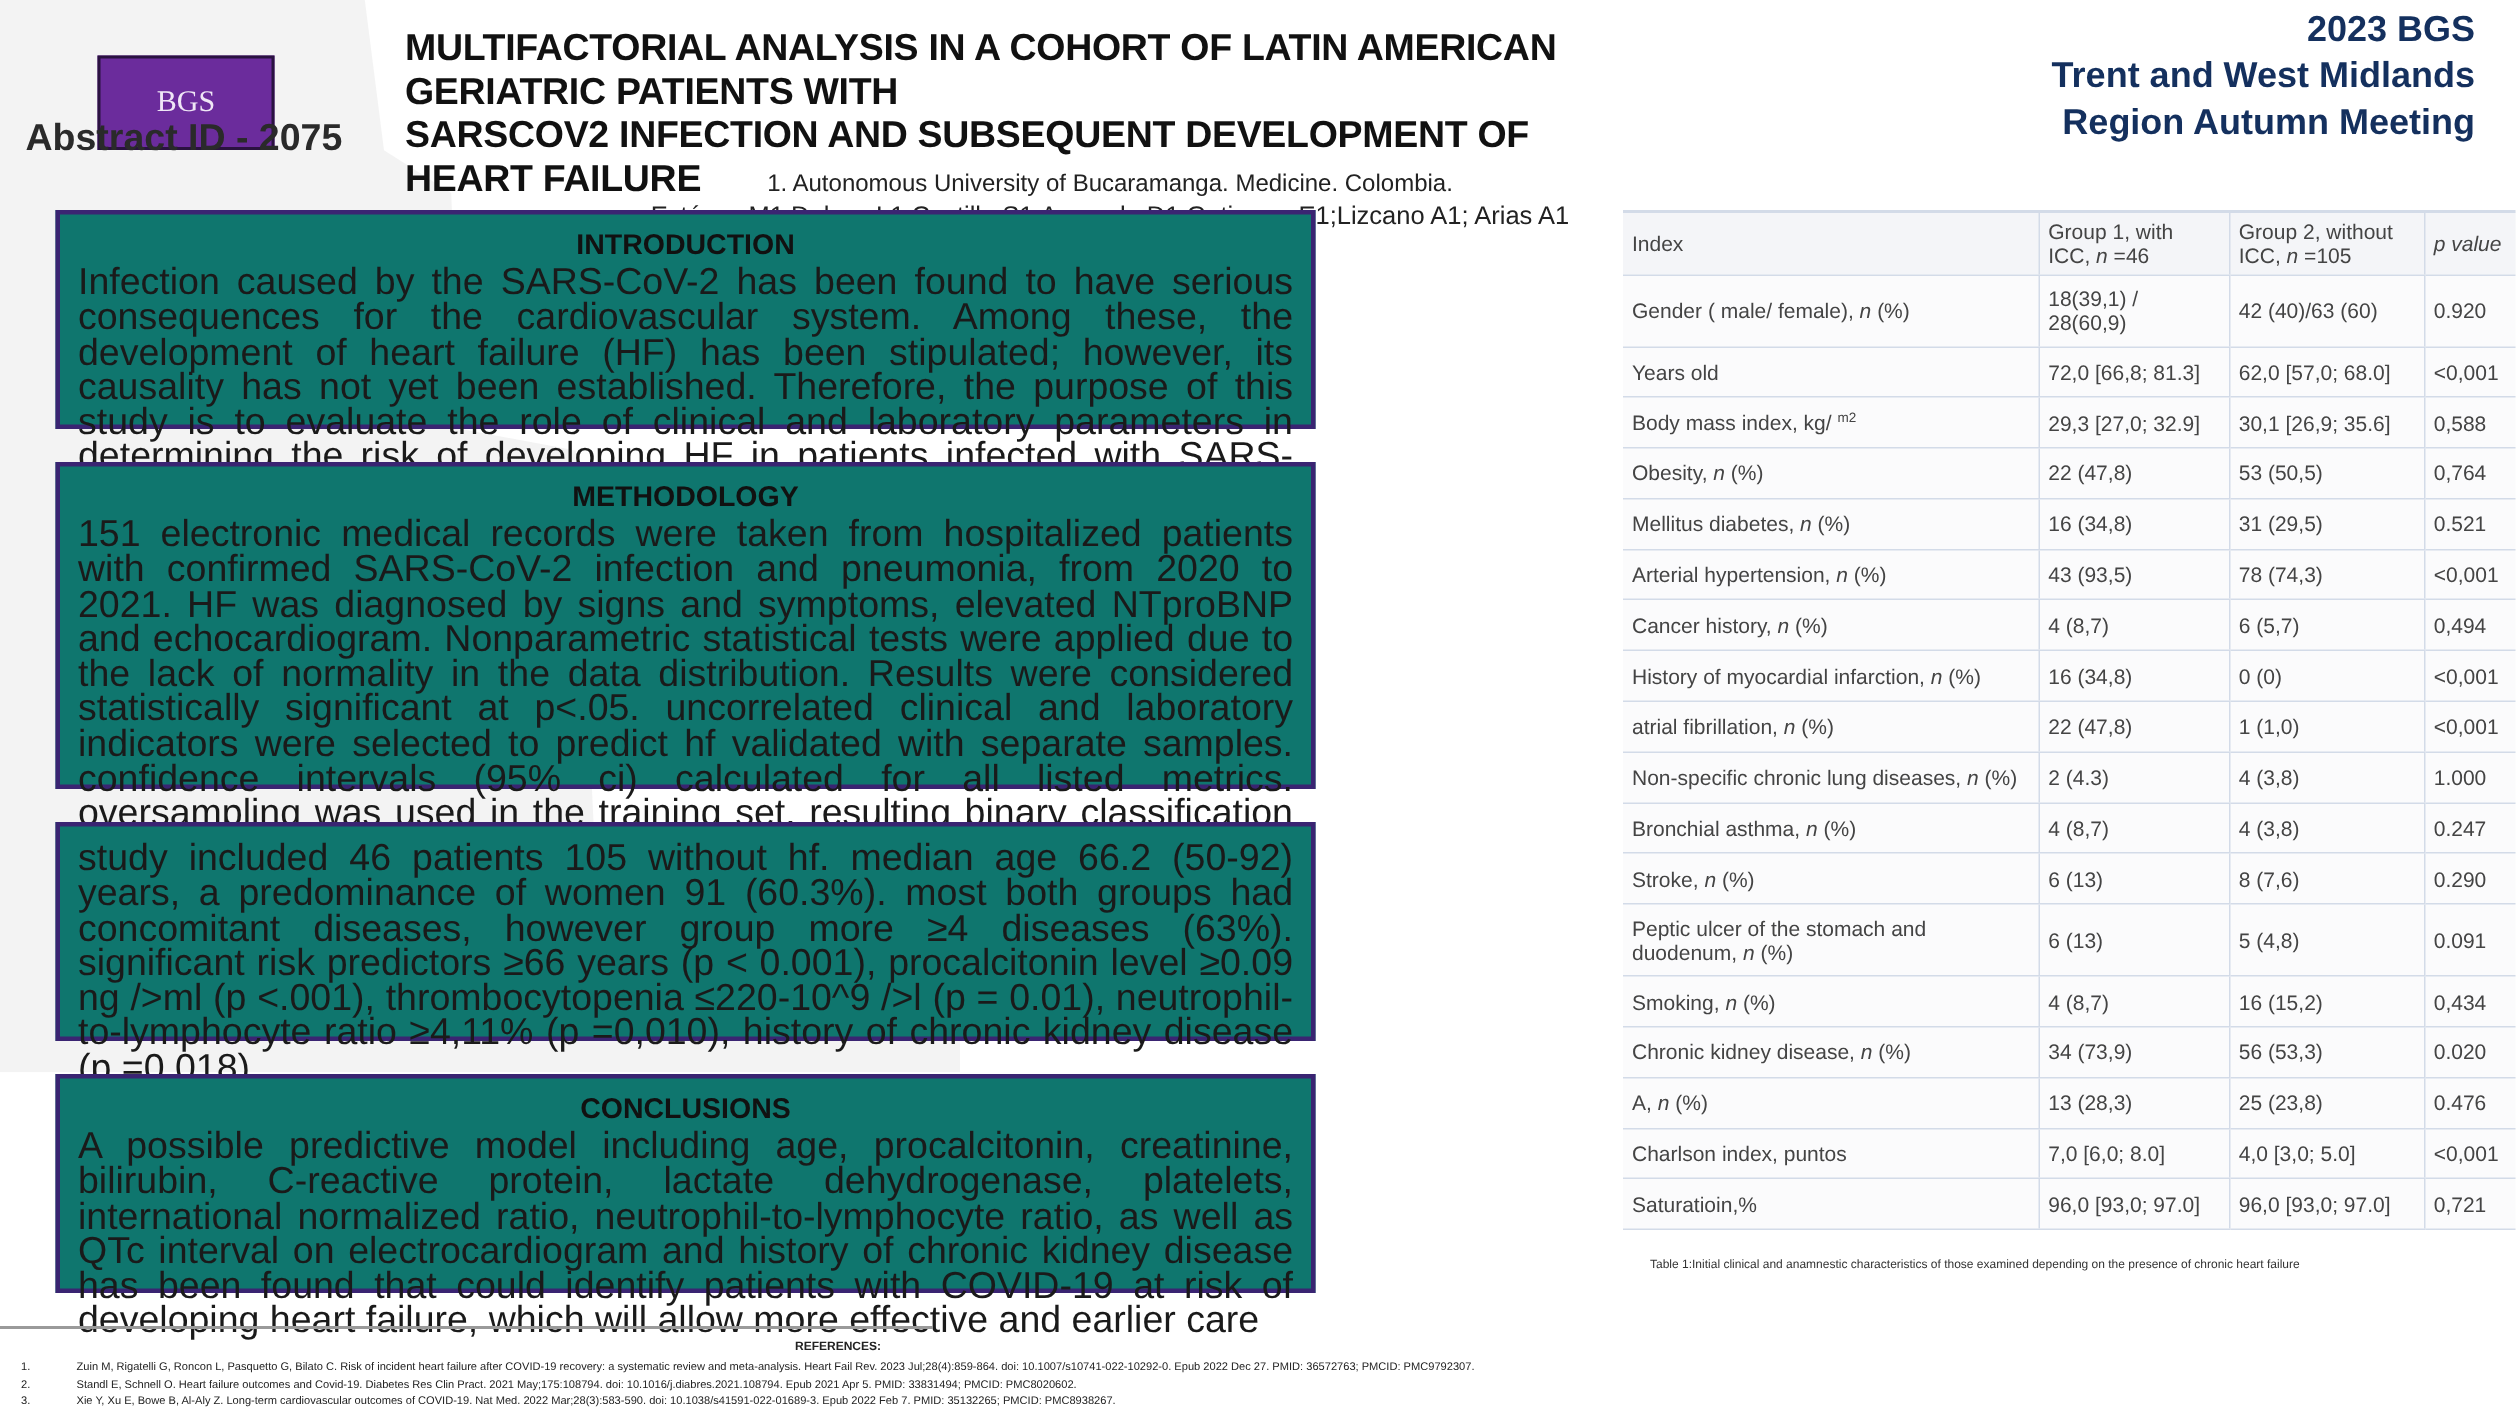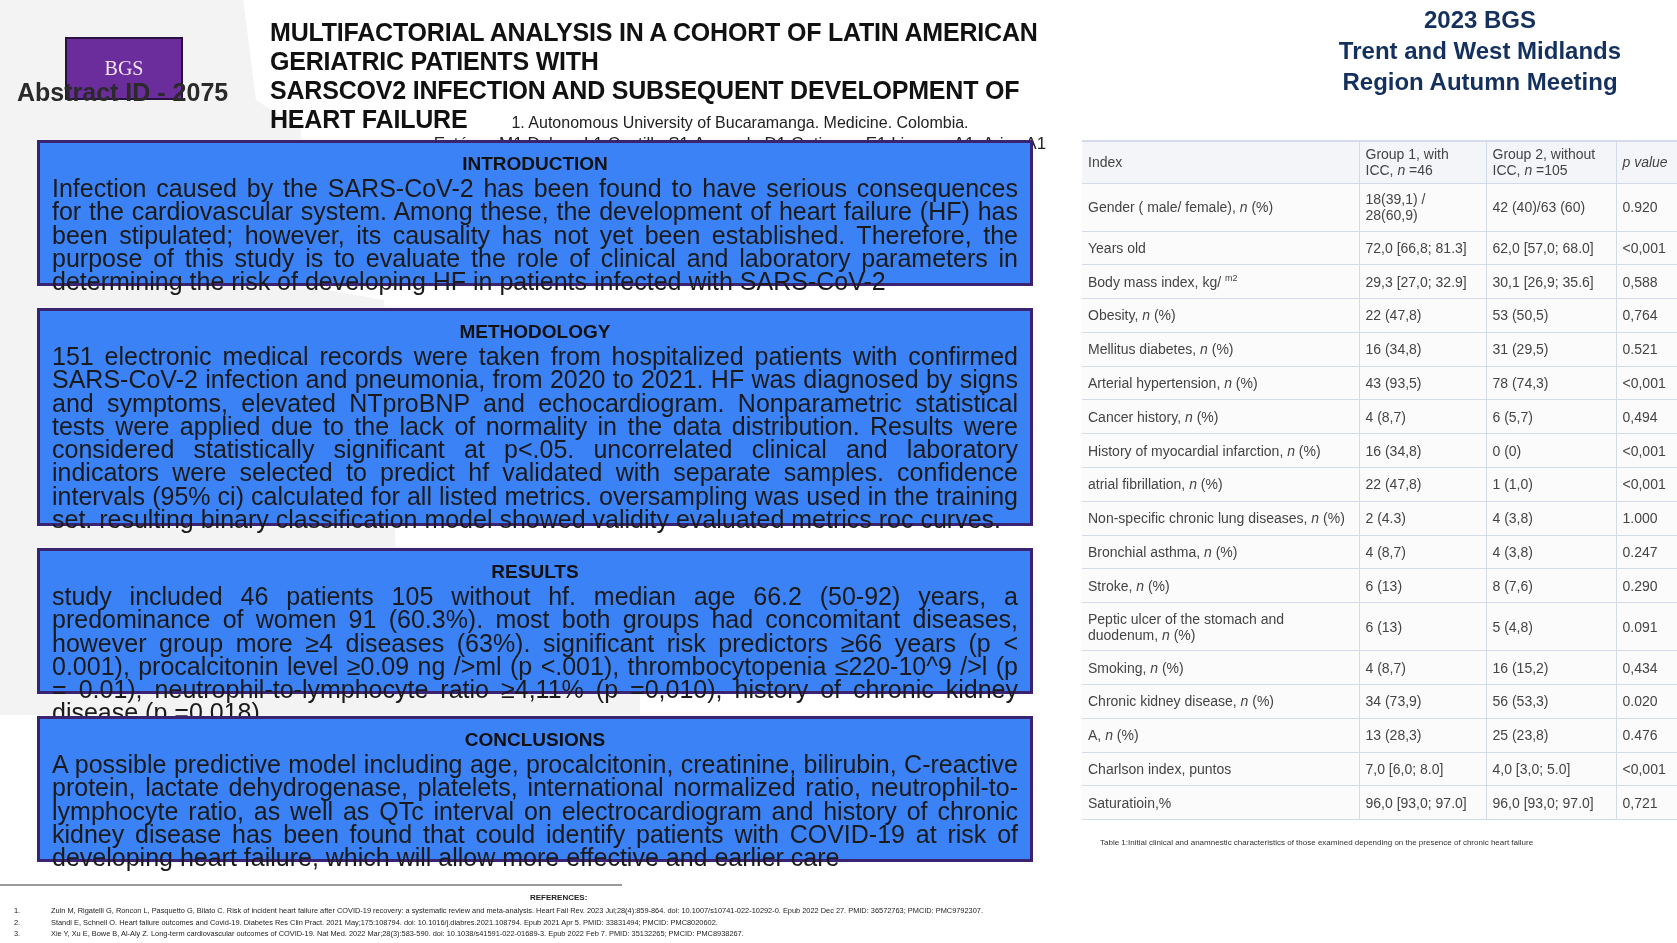--- a/index.html
+++ b/index.html
@@ -28,27 +28,27 @@
   }
   .authors {
     position: absolute; left: 380px; top: 90px; width: 720px; text-align: center;
     font-size: 17px; color: #222; margin-top: 44px;
   }
   .affiliation {
     position: absolute; left: 380px; top: 114px; width: 720px; text-align: center;
     font-size: 16px; color: #222;
   }
   .meeting {
-    position: absolute; left: 1310px; top: 4px; width: 340px; text-align: center;
+    position: absolute; left: 1310px; top: 4px; width: 340px; text-align: right;
     font-size: 24px; font-weight: bold; color: #14305e; line-height: 31px;
   }
 
   .section {
-    position: absolute; left: 37px; width: 996px;
-    background: #3b82f6; border: 3px solid #3a2472;
+    position: absolute; left: 37px; width: 840px;
+    background: #0f766e; border: 3px solid #3a2472;
     padding: 10px 12px 8px 12px;
   }
   .section h2 {
     text-align: center; font-size: 19px; font-weight: bold; color: #111; margin-bottom: 2px;
   }
   .section p {
     font-size: 25px; line-height: 23.3px; text-align: justify; color: #1a1a1a;
   }
   #sec-intro { top: 140px; height: 146px; }
   #sec-method { top: 308px; height: 218px; }
@@ -109,21 +109,20 @@
 
 <div class="section" id="sec-intro">
   <h2>INTRODUCTION</h2>
   <p>Infection caused by the SARS-CoV-2 has been found to have serious consequences for the cardiovascular system. Among these, the development of heart failure (HF) has been stipulated; however, its causality has not yet been established. Therefore, the purpose of this study is to evaluate the role of clinical and laboratory parameters in determining the risk of developing HF in patients infected with SARS-CoV-2</p>
 </div>
 <div class="section" id="sec-method">
   <h2>METHODOLOGY</h2>
   <p>151 electronic medical records were taken from hospitalized patients with confirmed SARS-CoV-2 infection and pneumonia, from 2020 to 2021. HF was diagnosed by signs and symptoms, elevated NTproBNP and echocardiogram. Nonparametric statistical tests were applied due to the lack of normality in the data distribution. Results were considered statistically significant at p&lt;.05. uncorrelated clinical and laboratory indicators were selected to predict hf validated with separate samples. confidence intervals (95% ci) calculated for all listed metrics. oversampling was used in the training set. resulting binary classification model showed validity evaluated metrics roc curves.</p>
 </div>
 <div class="section" id="sec-results">
-  <h2>RESULTS</h2>
   <p>study included 46 patients 105 without hf. median age 66.2 (50-92) years, a predominance of women 91 (60.3%). most both groups had concomitant diseases, however group more ≥4 diseases (63%). significant risk predictors ≥66 years (p &lt; 0.001), procalcitonin level ≥0.09 ng /&gt;ml (p &lt;.001), thrombocytopenia ≤220-10^9 /&gt;l (p = 0.01), neutrophil-to-lymphocyte ratio ≥4,11% (p =0,010), history of chronic kidney disease (p =0.018).</p>
 </div>
 <div class="section" id="sec-concl">
   <h2>CONCLUSIONS</h2>
   <p>A possible predictive model including age, procalcitonin, creatinine, bilirubin, C-reactive protein, lactate dehydrogenase, platelets, international normalized ratio, neutrophil-to-lymphocyte ratio, as well as QTc interval on electrocardiogram and history of chronic kidney disease has been found that could identify patients with COVID-19 at risk of developing heart failure, which will allow more effective and earlier care</p>
 </div>
 
 <div class="table-wrap">
   <table>
     <colgroup>

